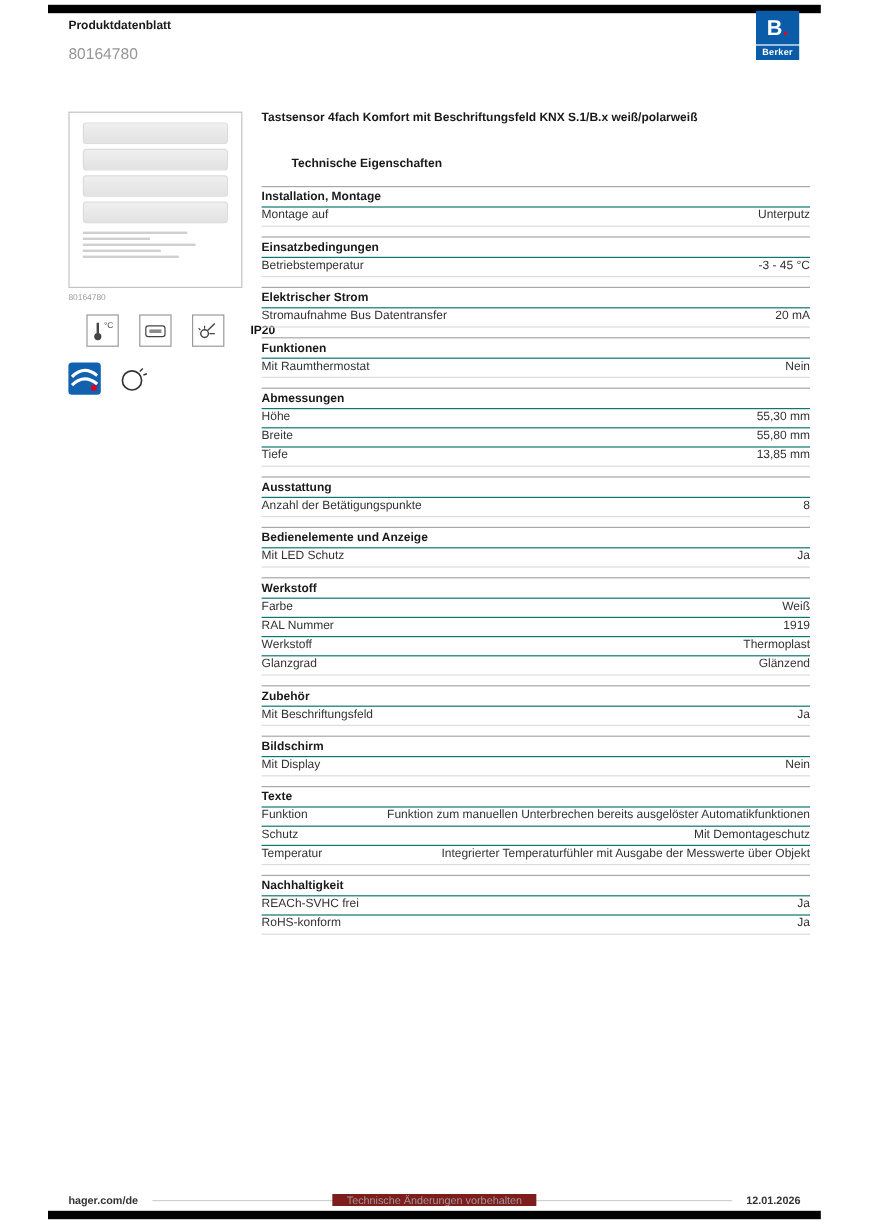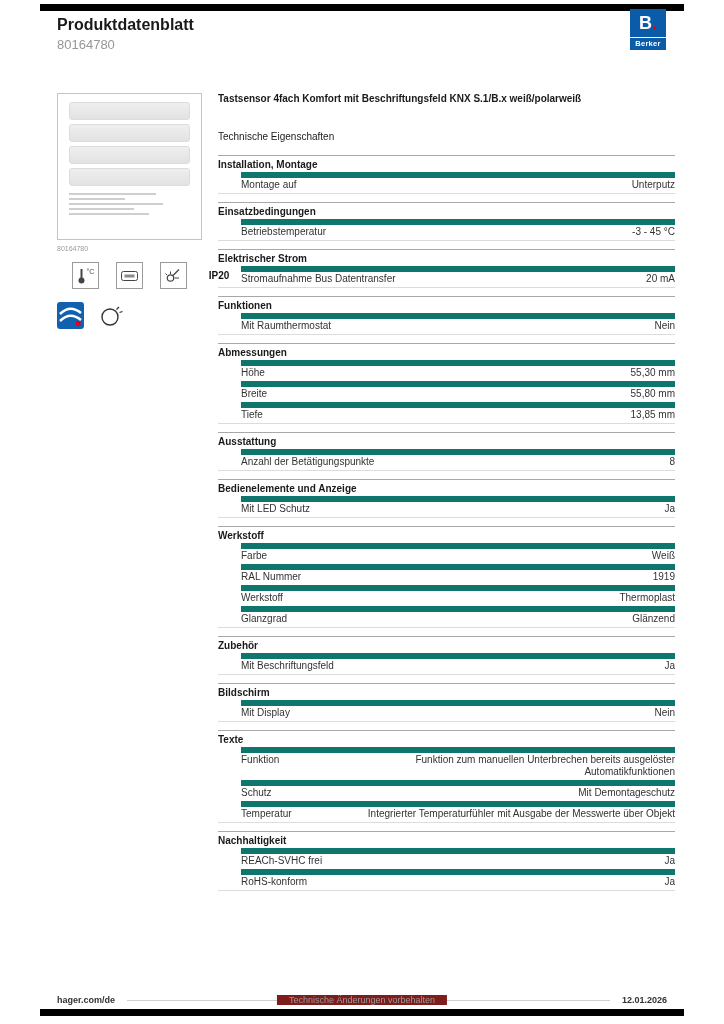--- a/index.html
+++ b/index.html
@@ -2,21 +2,21 @@
 <html><head>
 <meta charset="utf-8">
 <style>
   * { margin:0; padding:0; box-sizing:border-box; }
   body { background:#fff; font-family:"Liberation Sans", sans-serif; }
   .page { position:relative; width:724px; height:1024px; background:#fff; overflow:hidden; }
 
   .topbar    { position:absolute; left:40px; right:40px; top:4px;  height:7px; background:#000; }
   .bottombar { position:absolute; left:40px; right:40px; bottom:8px; height:7px; background:#000; }
 
-  .h-title  { position:absolute; left:57px; top:16px; font-size:16px; font-weight:bold; color:#1a1a1a; }
+  .h-title  { position:absolute; left:57px; top:16px; font-size:10px; font-weight:bold; color:#1a1a1a; }
   .h-number { position:absolute; left:57px; top:37px; font-size:13px; color:#969696; }
 
   .logo { position:absolute; right:58px; top:9px; width:36px; }
   .logo-b { width:36px; height:28px; background:#0b5ca8; color:#fff; font-weight:bold; font-size:18px;
             display:flex; align-items:center; justify-content:center; }
   .logo-dot { color:#e2001a; font-weight:bold; font-size:18px; }
   .logo-name { width:36px; height:12px; margin-top:1px; background:#0b5ca8; color:#fff; font-size:7.5px;
                font-weight:bold; text-align:center; line-height:12px; letter-spacing:0.3px; }
 
   
@@ -33,26 +33,26 @@
   .icon-box { width:27px; height:27px; border:1px solid #9a9a9a; display:flex; align-items:center;
               justify-content:center; background:#fff; }
   .icon-plain { width:30px; height:27px; display:flex; align-items:center; justify-content:center; }
   .ip-text { font-size:10px; font-weight:bold; color:#111; }
   .temp-unit { font-size:7px; color:#444; margin-left:1px; margin-top:-8px; }
   .knx-box { width:27px; height:27px; background:#1261ae; border-radius:3px; position:relative; overflow:hidden; }
 
   
   .content { position:absolute; left:218px; top:93px; width:457px; }
   .product-title { font-size:10px; font-weight:bold; color:#1a1a1a; margin-bottom:27px; }
-  .tech-heading  { font-size:10px; font-weight:normal; color:#1a1a1a; margin-bottom:13px; }
+  .tech-heading  { font-size:10px; font-weight:bold; color:#1a1a1a; margin-bottom:13px;margin-left:25px; }
   .section { margin-bottom:8px; border-bottom:1px solid #dcdcdc; }
   .section-title { font-size:10px; font-weight:bold; color:#1a1a1a; border-top:1px solid #a8a8a8;
                    padding:3px 0 2px; }
   .row { display:flex; justify-content:space-between; align-items:flex-start;
-         border-top:6px solid #0f766e; padding:1px 0 2px; font-size:10px; line-height:12px; color:#333;margin-left:23px; }
+         border-top:1px solid #0f766e; padding:1px 0 2px; font-size:10px; line-height:12px; color:#333; }
   .lbl { white-space:nowrap; flex-shrink:0; }
   .val { text-align:right; max-width:78%; margin-left:16px; }
 
   
   .footer { position:absolute; left:57px; right:57px; top:994px; height:13px; font-size:9px; }
   .footer-line { position:absolute; left:0; right:0; top:6px; height:1px; background:#cfcfcf; }
   .footer-left  { position:absolute; left:0; top:1px; background:#fff; padding-right:12px;
                   font-weight:bold; color:#333; text-decoration:none; }
   .footer-center{ position:absolute; left:50%; top:1px; transform:translateX(-50%);
                   background:#7f1d1d; padding:0 12px; color:#9a9a9a; white-space:nowrap; }

